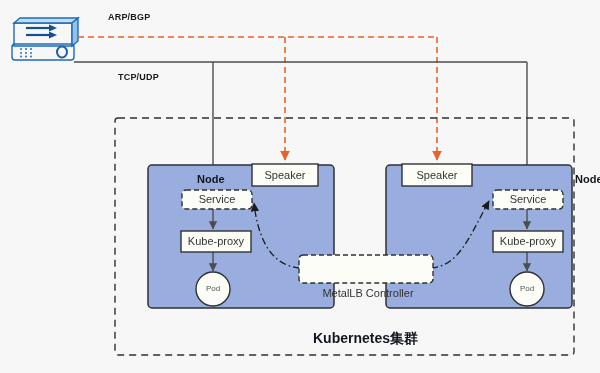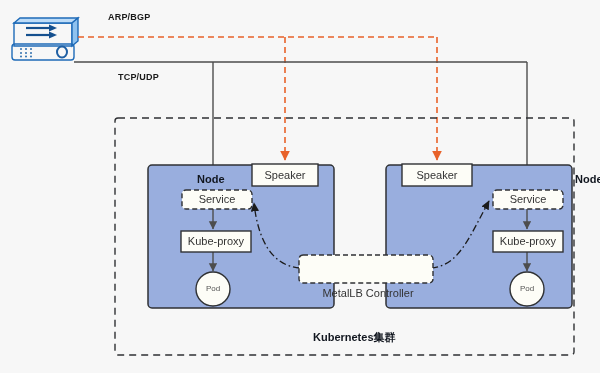--- a/index.html
+++ b/index.html
@@ -9,21 +9,21 @@
     font-family:"Liberation Sans","DejaVu Sans",sans-serif;
     position:relative;overflow:hidden;
   }
   #diagram{position:absolute;left:0;top:0;width:600px;height:373px;}
   .lbl{position:absolute;font-weight:bold;font-size:9px;color:#1a1a1a;letter-spacing:.2px;}
   .boxtext{
     position:absolute;display:flex;align-items:center;justify-content:center;
     font-size:11px;color:#333;text-align:center;line-height:1.1;
   }
   .nodelabel{position:absolute;font-size:11px;font-weight:bold;color:#11161f;margin-left:37px;}
-  .clusterlabel{position:absolute;font-size:11px;font-weight:bold;color:#11161f;}
+  .clusterlabel{position:absolute;font-size:14px;font-weight:bold;color:#11161f;}
 </style>
 </head>
 <body>
 
 <svg id="diagram" viewBox="0 0 600 373">
   <defs>
     <marker id="arrowGray" markerWidth="7" markerHeight="7" refX="5.6" refY="3" orient="auto">
       <path d="M0,0 L6,3 L0,6 z" fill="#4d4d4d"></path>
     </marker>
     <marker id="arrowOrange" markerWidth="7" markerHeight="7" refX="5.6" refY="3" orient="auto">

